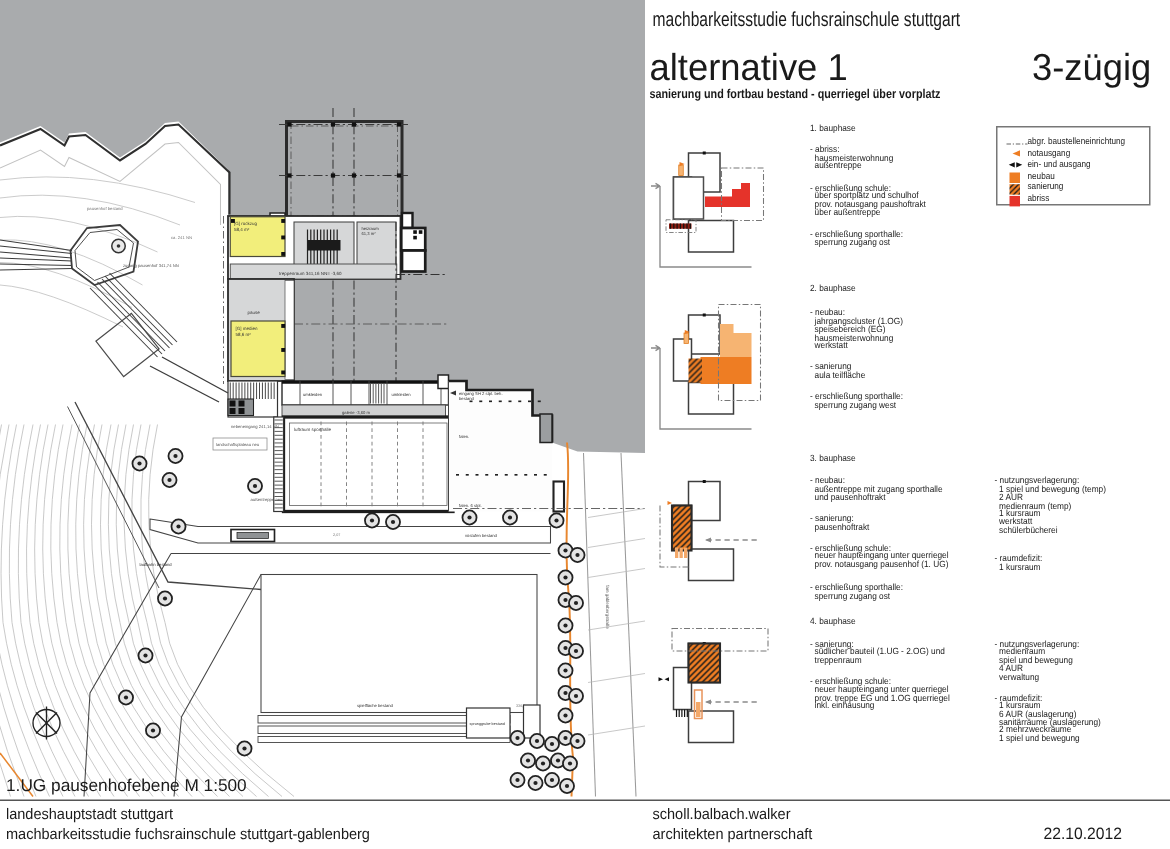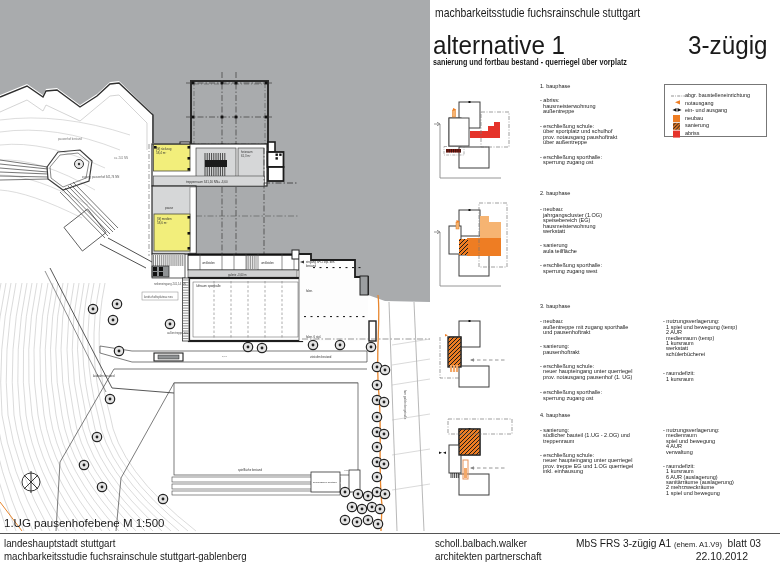--- a/index.html
+++ b/index.html
@@ -710,15 +710,14 @@
 <div>&nbsp; 2 mehrzweckräume</div>
 <div>&nbsp; 1 spiel und bewegung</div>
 </div>
 
 <div style="position:absolute;left:0;top:533px;width:780px;height:1px;background:#555"></div>
 
 <div class="ft" style="left:4px;top:538px">landeshauptstadt stuttgart<br>machbarkeitsstudie fuchsrainschule stuttgart-gablenberg</div>
 
 <div class="ft" style="left:435px;top:538px">scholl.balbach.walker<br>architekten partnerschaft</div>
 
-<div class="ft" style="left:576px;top:538px;transform:scaleX(1)">MbS FRS 3-zügig A1 <span style="font-size:7.5px">(ehem. A1.V9)</span>&nbsp; blatt 03</div>
 
 <div class="ft" style="left:648px;top:550px;width:100px;text-align:right;font-size:11px;transform-origin:right top">22.10.2012</div>
 </div>
 </body></html>

